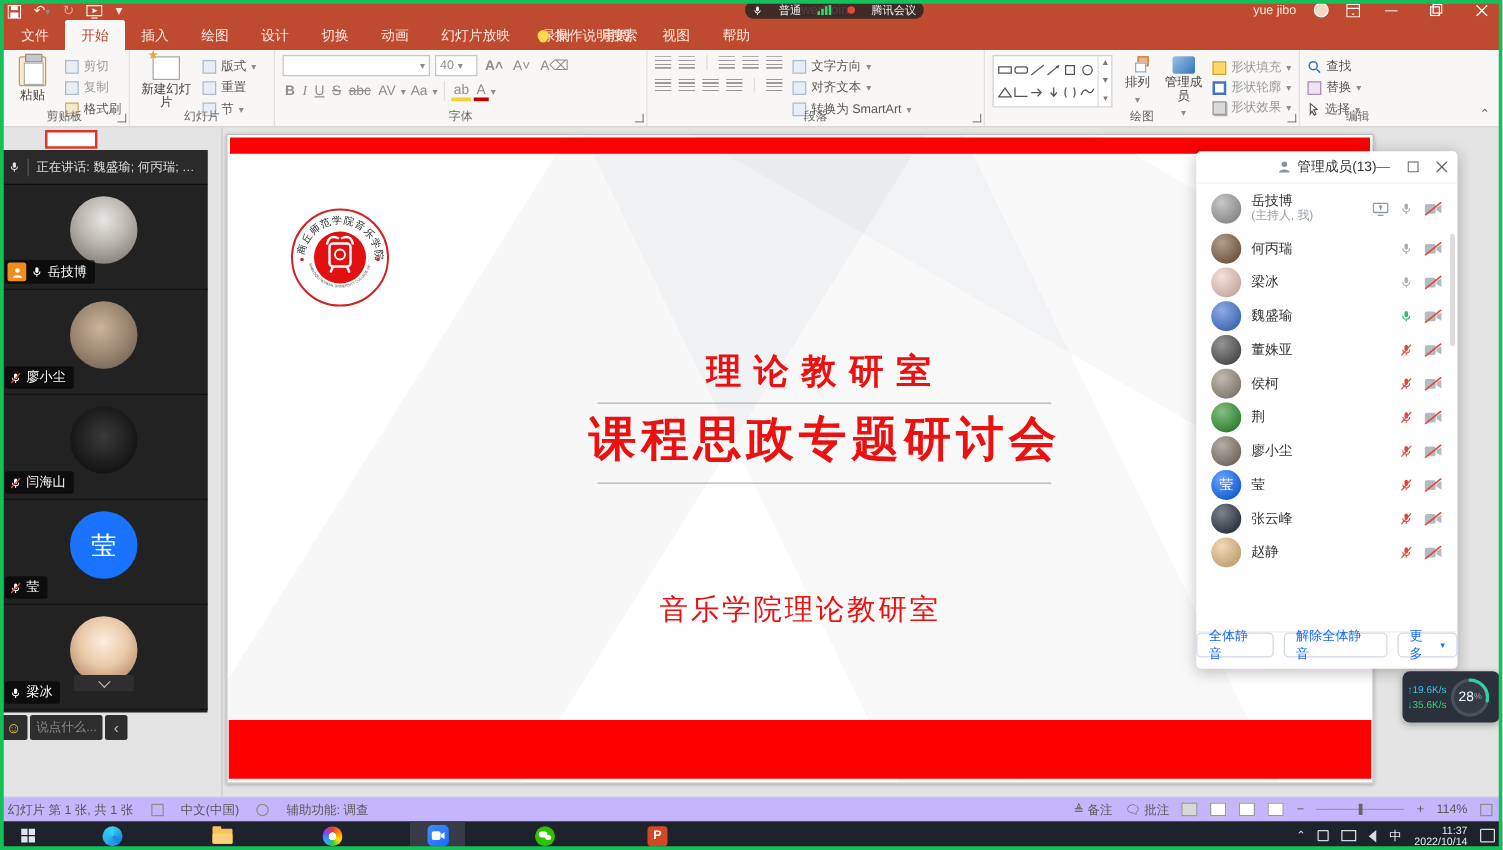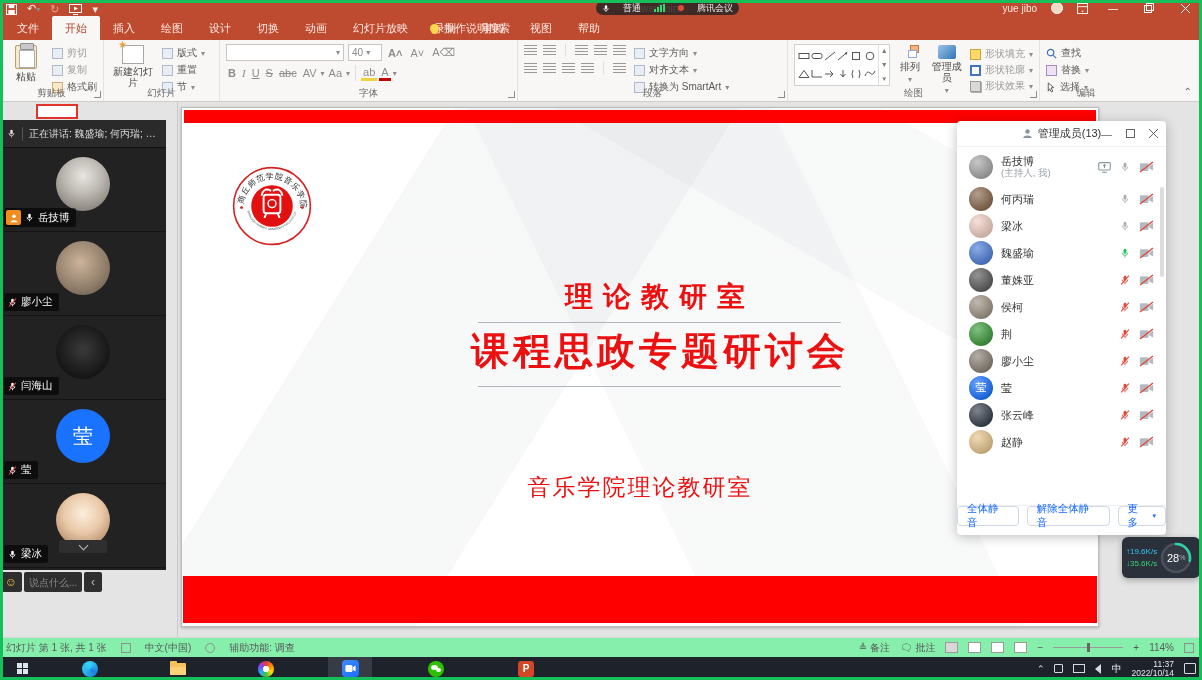--- a/index.html
+++ b/index.html
@@ -132,21 +132,21 @@
 .mp-btn{height:20px;border:1px solid #cfd8e6;border-radius:4px;background:#fff;color:#1569FF;font-size:10.5px;display:flex;align-items:center;padding:0 9px;gap:4px}
 .mp-btn .caret{color:#1569FF;font-size:7px}
 
 .netw{position:absolute;left:1122px;top:435px;width:78px;height:41px;background:#2b313b;border-radius:6px;box-shadow:0 2px 6px rgba(0,0,0,.3);z-index:11;display:flex;align-items:center;padding:0 4px;gap:2px}
 .net-col{display:flex;flex-direction:column;gap:4px;font-size:8px;line-height:8px}
 .net-up{color:#35c3f1}.net-down{color:#35d07a}
 .gauge{position:relative;width:34px;height:34px}
 .gauge .pct{position:absolute;inset:0;display:flex;align-items:center;justify-content:center;color:#fff;font-size:11px}
 .gauge .pct i{font-style:normal;font-size:7px;color:#aab2bc}
 
-.statusbar{position:absolute;left:0;top:637px;width:1202px;height:20px;background:#86efac;border-top:1px solid #d7d7d7;display:flex;align-items:center;color:#5a5a5a;font-size:10px;z-index:5}
+.statusbar{position:absolute;left:0;top:637px;width:1202px;height:20px;background:#c4b5fd;border-top:1px solid #d7d7d7;display:flex;align-items:center;color:#5a5a5a;font-size:10px;z-index:5}
 .sb-left{display:flex;align-items:center;gap:14px;padding-left:6px;flex:1}
 .sb-right{display:flex;align-items:center;gap:10px;padding-right:8px}
 .sb-ic{width:10px;height:10px;border:1px solid #8f8f8f;display:inline-block}
 .view-ic{width:13px;height:11px;border:1px solid #9a9a9a;background:#fff}
 .view-ic.sel{background:#d8d8d8}
 .zoom-slider{width:70px;height:1px;background:#9a9a9a;position:relative}
 .zoom-slider .thumb{position:absolute;left:34px;top:-4px;width:3px;height:9px;background:#666}
 
 .taskbar{position:absolute;left:0;top:657px;width:1202px;height:23px;background:#1e232b;z-index:20;display:flex;align-items:center}
 .tk-item{position:relative;width:44px;height:23px;display:flex;align-items:center;justify-content:center}

